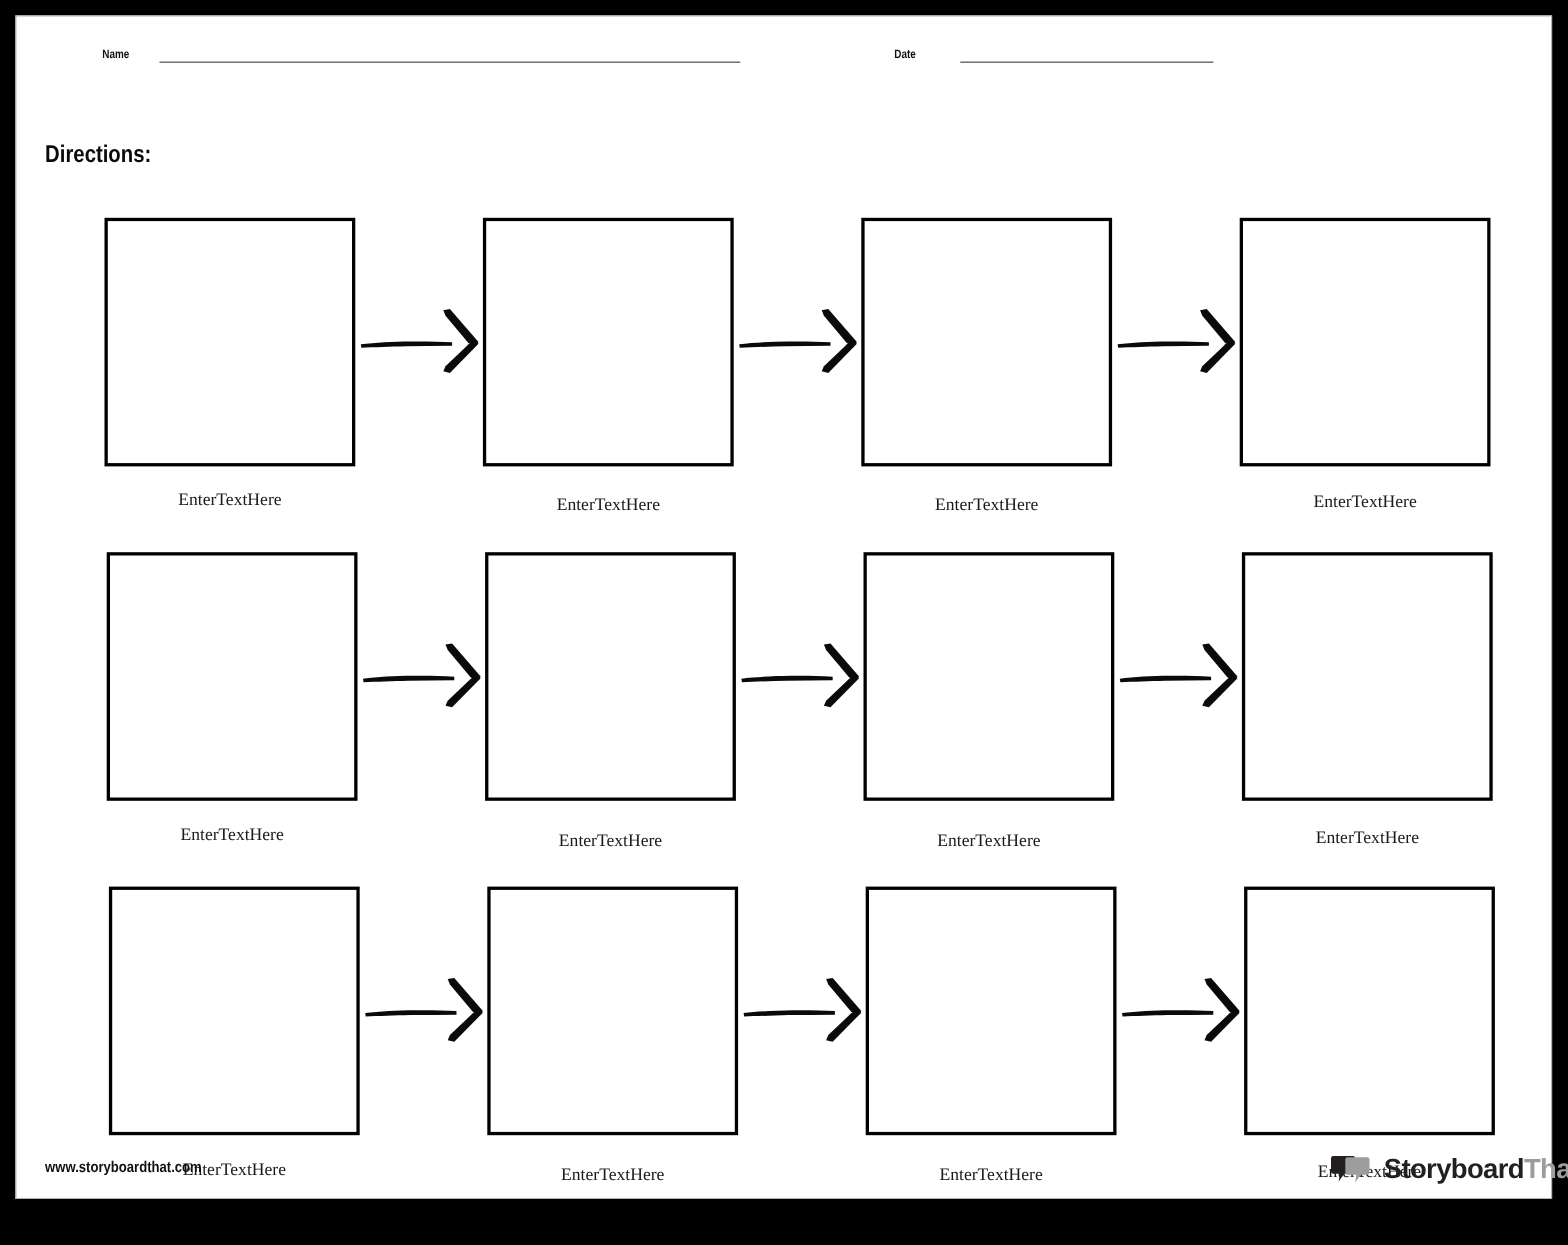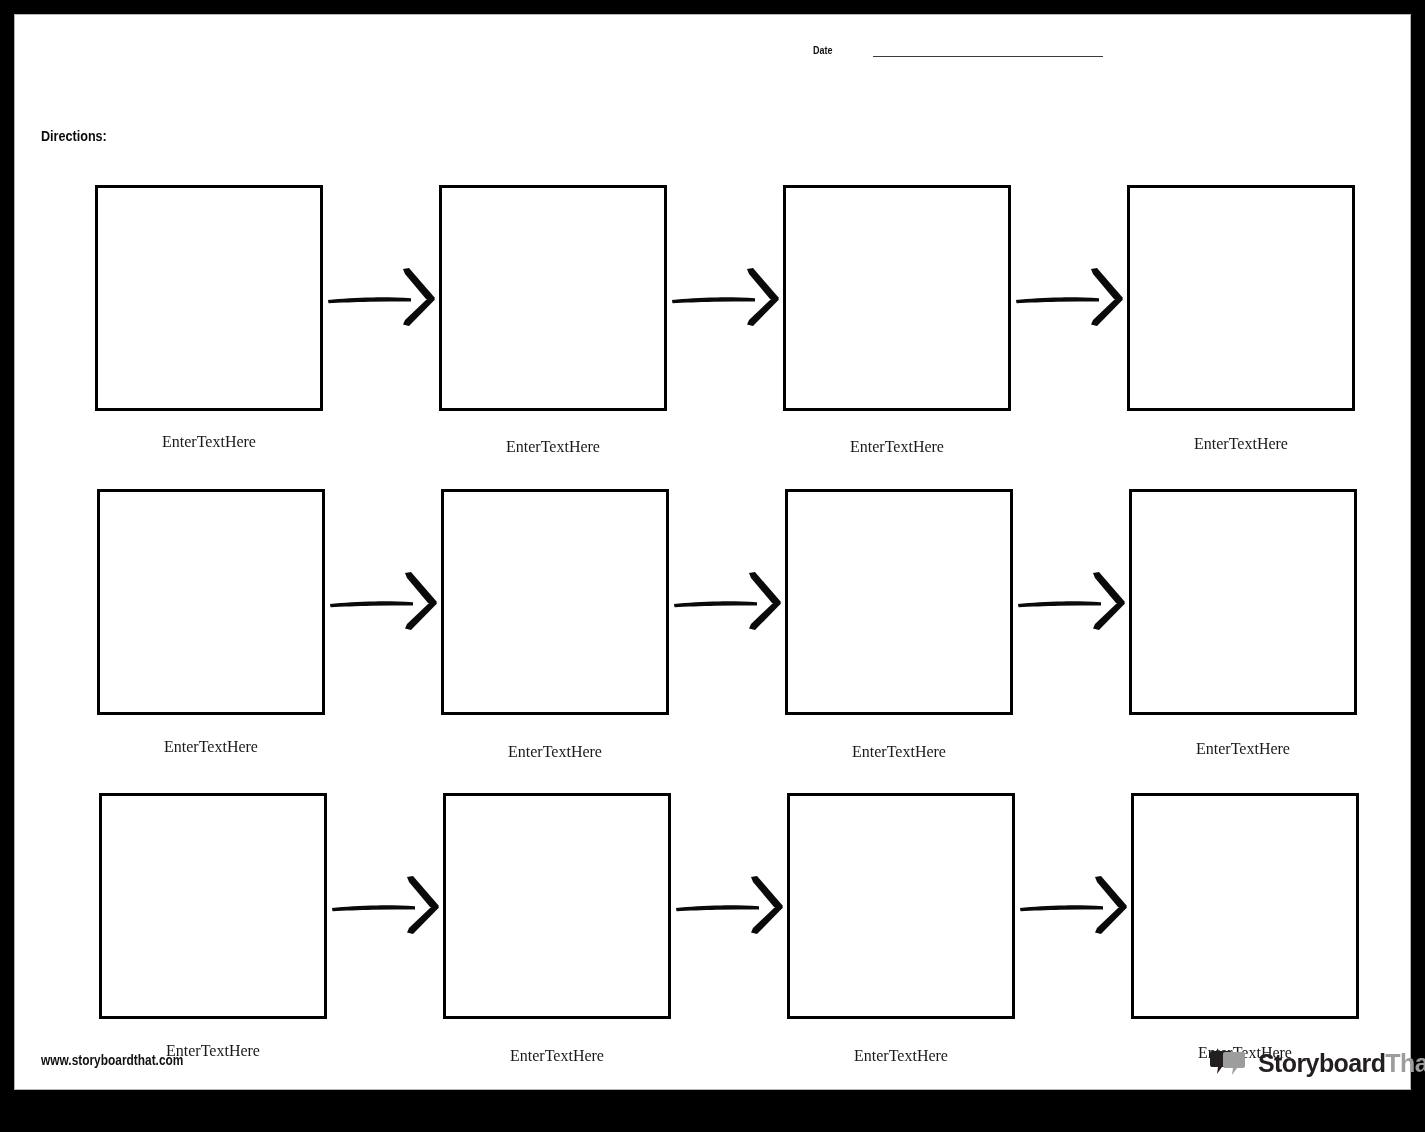--- a/index.html
+++ b/index.html
@@ -59,29 +59,29 @@
     color:#050505;
     letter-spacing:-0.2px;
   }
   .title span{display:inline-block;transform:scaleX(.84);}
 
   .directions{
     position:absolute;
     left:26px;top:112px;
     font-family:"Liberation Sans", sans-serif;
     font-weight:bold;
-    font-size:15px;
+    font-size:22px;
     color:#0b0b0b;
   }
   .directions span{display:inline-block;transform:scaleX(.84);transform-origin:left center;}
 
   
   .grid{
     position:absolute;
-    left:0;top:0;width:100%;height:100%;
+    left:0;top:13px;width:100%;height:100%;
   }
   .cell{position:absolute;}
   .cell-box{
     position:absolute;
     left:0;top:0;
     background:#ffffff;
     border:3.5px solid #000000;
     box-sizing:border-box;
   }
   .cell-caption{
@@ -98,20 +98,24 @@
     position:absolute;
   }
   .arrow svg{display:block;}
 </style>
 </head>
 <body>
 
 <div class="page-frame">
 
   <div class="header-row">
+    <div class="field field-name">
+      <div class="field-label">Name</div>
+      <div class="field-line"></div>
+    </div>
     <div class="field field-date">
       <div class="field-label">Date</div>
       <div class="field-line"></div>
     </div>
   </div>
 
 
   <div class="directions">
     <span>Directions:</span>
   </div>

